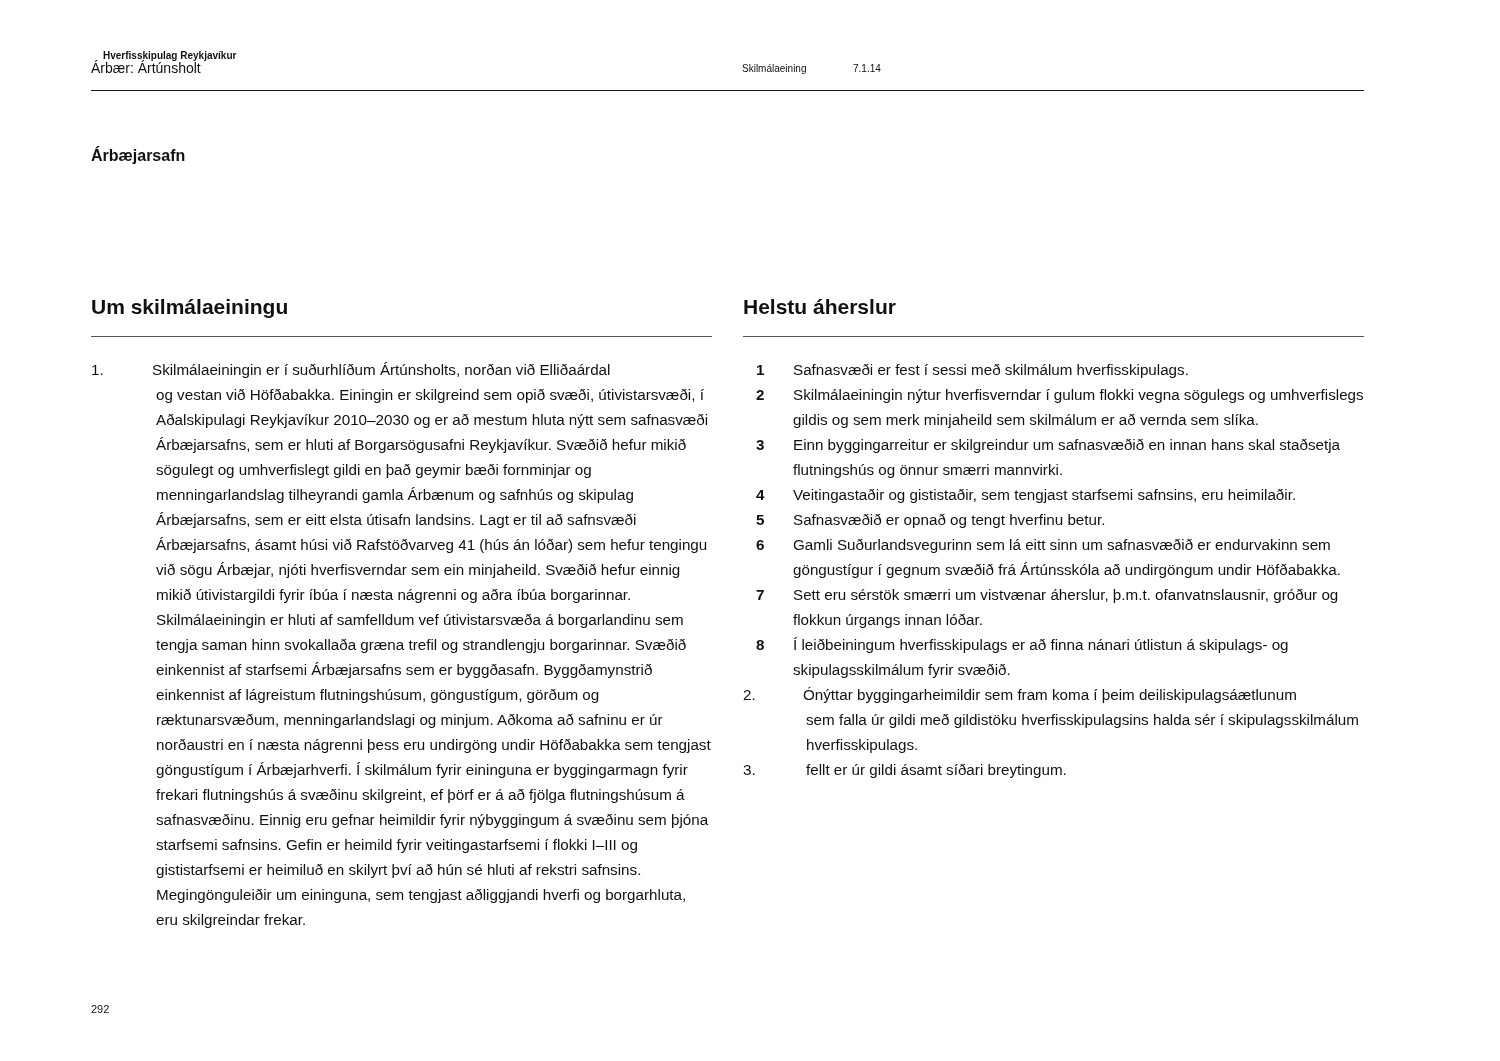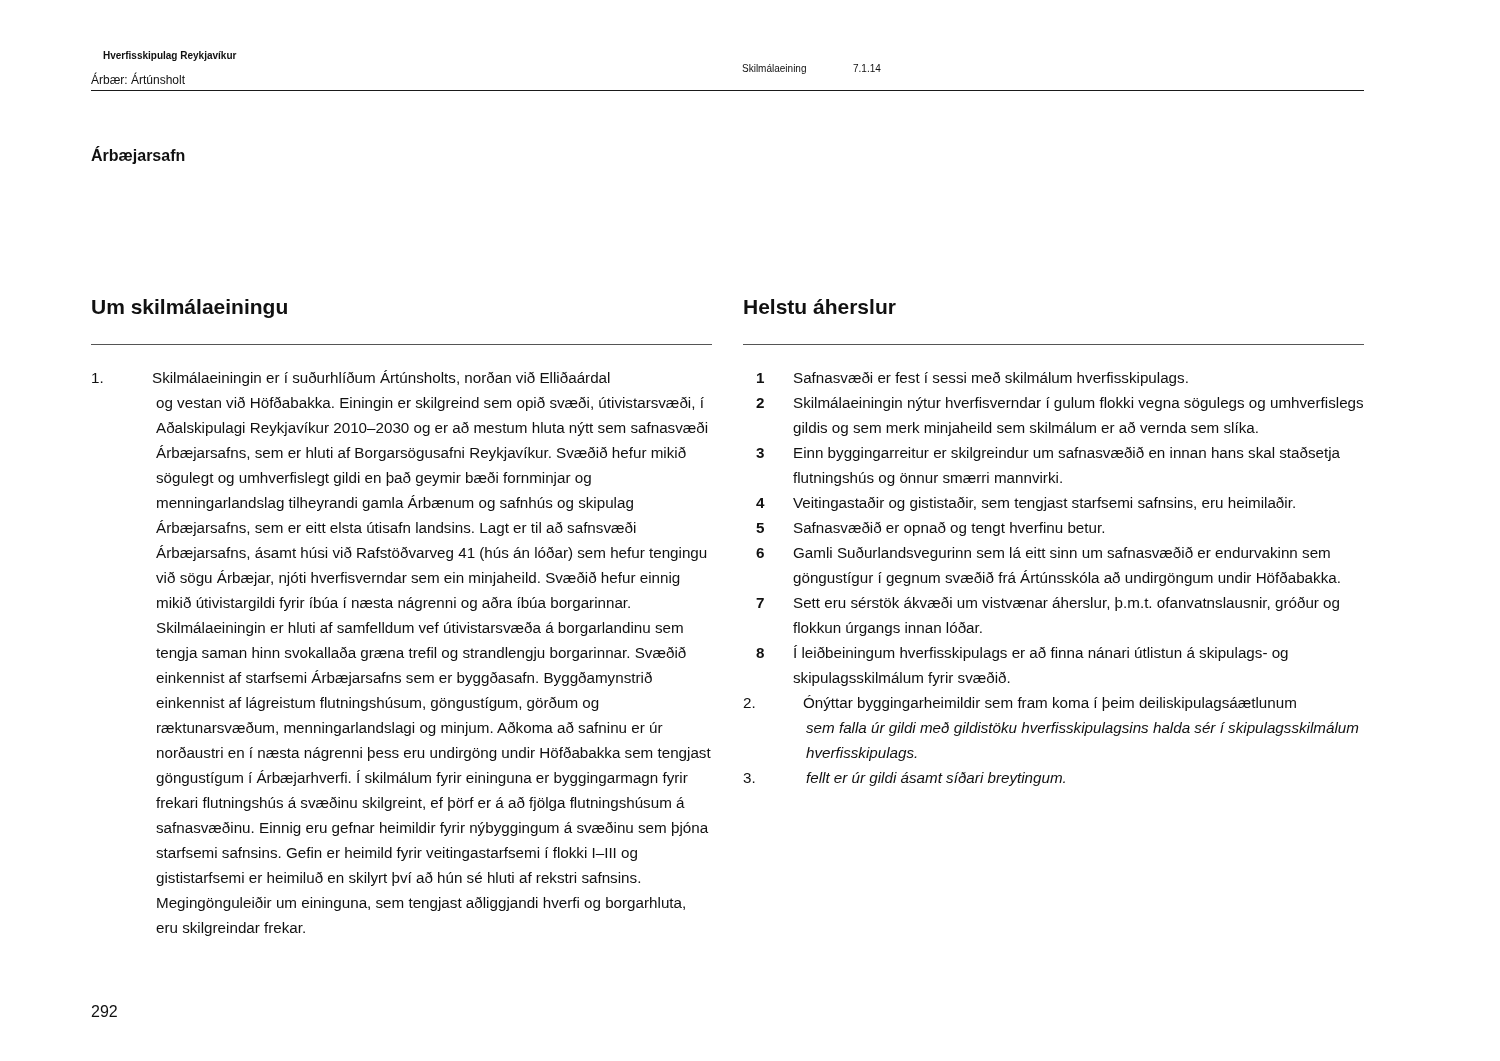--- a/index.html
+++ b/index.html
@@ -27,22 +27,22 @@
       position: absolute;
       left: 12px;
       top: 0;
       font-size: 10px;
       font-weight: bold;
       line-height: 12px;
     }
     .doc-subtitle {
       position: absolute;
       left: 0;
-      top: 24px;
-      font-size: 12px;
+      top: 12px;
+      font-size: 14px;
       line-height: 12px;
     }
     .section-label {
       position: absolute;
       left: 651px;
       top: 13px;
       font-size: 10px;
       line-height: 12px;
     }
     .section-number {
@@ -63,21 +63,21 @@
     .column {
       position: absolute;
       top: 294px;
     }
     .col-left { left: 91px; width: 621px; }
     .col-right { left: 743px; width: 621px; }
     .col-heading {
       font-size: 21px;
       font-weight: bold;
       margin: 0;
-      padding-bottom: 24px;
+      padding-bottom: 16px;
       border-bottom: 1px solid #555555;
       line-height: 26px;
     }
     .body-text {
       font-size: 15.2px;
       line-height: 25px;
     }
     .left-body {
       margin-top: 20px;
       position: relative;
@@ -113,27 +113,26 @@
       padding-left: 60px;
     }
     .note-num {
       position: absolute;
       left: 0;
       top: 0;
     }
     .note-text .cont {
       display: block;
       padding-left: 3px;
-      font-style: italic;
     }
     .page-number {
       position: absolute;
       left: 91px;
       top: 1003px;
-      font-size: 16px;
+      font-size: 11px;
     }
   </style>
 </head>
 <body>
 
 <header class="page-header">
   <div class="doc-title">Hverfisskipulag Reykjavíkur</div>
   <div class="doc-subtitle">Árbær: Ártúnsholt</div>
   <div class="section-label">Skilmálaeining</div>
   <div class="section-number">7.1.14</div>
@@ -174,21 +173,21 @@
     <div class="hl-item">
       <span class="hl-num">5</span>
       <span>Safnasvæðið er opnað og tengt hverfinu betur.</span>
     </div>
     <div class="hl-item">
       <span class="hl-num">6</span>
       <span>Gamli Suðurlandsvegurinn sem lá eitt sinn um safnasvæðið er endurvakinn sem göngustígur í gegnum svæðið frá Ártúnsskóla að undirgöngum undir Höfðabakka.</span>
     </div>
     <div class="hl-item">
       <span class="hl-num">7</span>
-      <span>Sett eru sérstök ákvæði um vistvænar áherslur, þ.m.t. ofanvatnslausnir, gróður og flokkun úrgangs innan lóðar.</span>
+      <span>Sett eru sérstök smærri um vistvænar áherslur, þ.m.t. ofanvatnslausnir, gróður og flokkun úrgangs innan lóðar.</span>
     </div>
     <div class="hl-item">
       <span class="hl-num">8</span>
       <span>Í leiðbeiningum hverfisskipulags er að finna nánari útlistun á skipulags- og skipulagsskilmálum fyrir svæðið.</span>
     </div>
 
     <div class="note-item">
       <span class="note-num">2.</span>
       <div class="note-text">
         <span>Ónýttar byggingarheimildir sem fram koma í þeim deiliskipulagsáætlunum</span>

